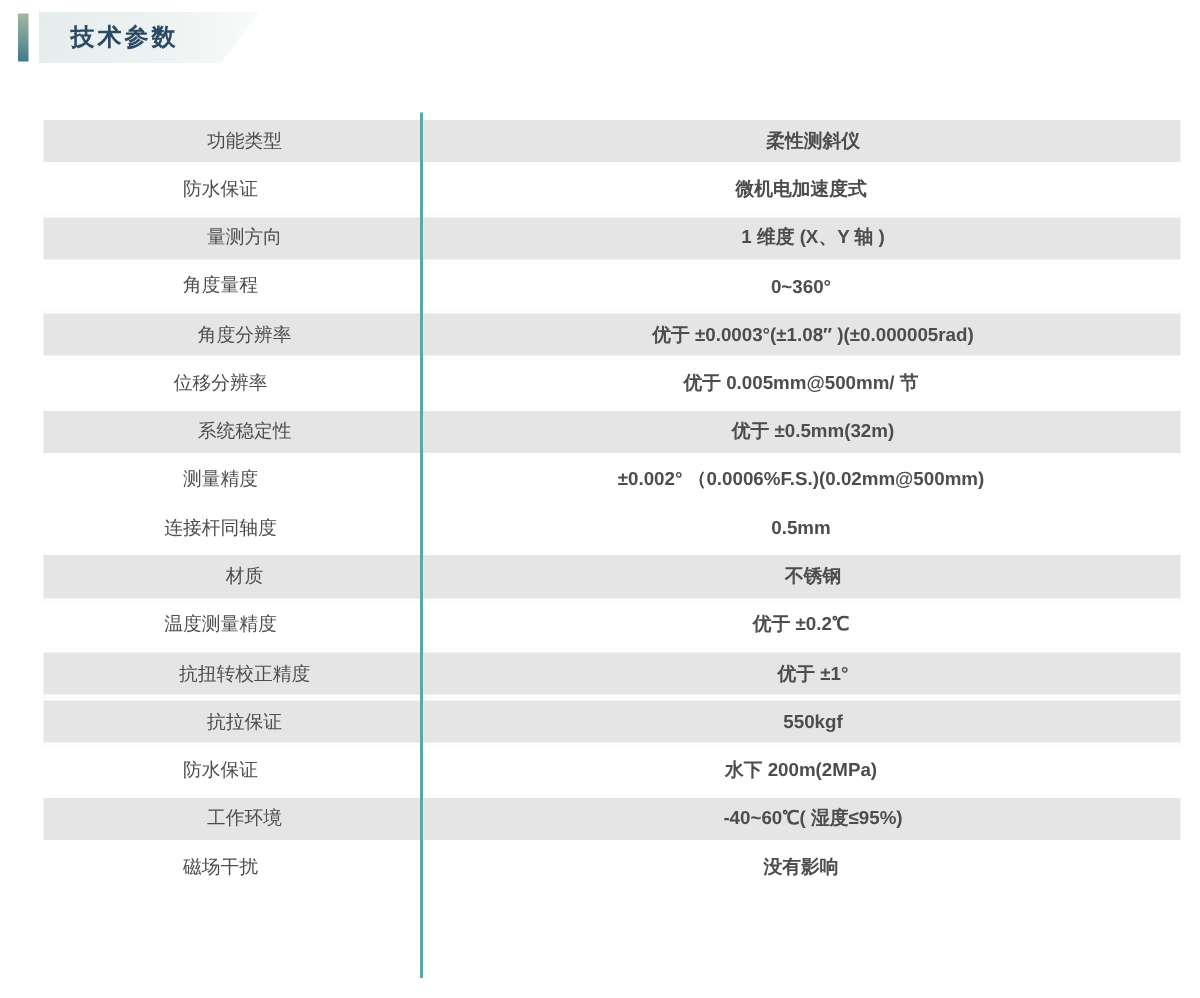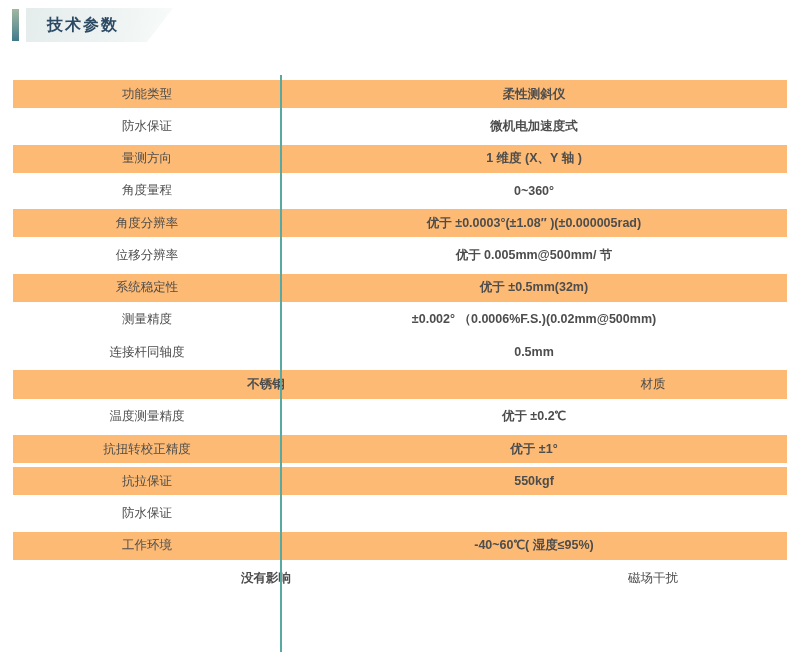--- a/index.html
+++ b/index.html
@@ -56,23 +56,24 @@
     top: 78px;
     width: 774px;
   }
   .row {
     display: flex;
     height: 32.28px;
     box-sizing: border-box;
     align-items: center;
   }
   .row.teal {
-    background: #fdba74;
+    background: #e5e5e5;
     border-top: 2px solid #ffffff;
     border-bottom: 2px solid #ffffff;
+    margin-left: 16px;
   }
   .cell {
     display: flex;
     align-items: center;
     justify-content: center;
     height: 100%;
     font-size: 12.5px;
     color: #4d4d4d;
     text-align: center;
   }
@@ -133,41 +134,42 @@
     </div>
     <div class="row">
       <div class="cell label">测量精度</div>
       <div class="cell value">±0.002° （0.0006%F.S.)(0.02mm@500mm)</div>
     </div>
     <div class="row">
       <div class="cell label">连接杆同轴度</div>
       <div class="cell value">0.5mm</div>
     </div>
     <div class="row teal">
+      <div class="cell label">材质</div>
       <div class="cell value">不锈钢</div>
-      <div class="cell label">材质</div>
     </div>
     <div class="row">
       <div class="cell label">温度测量精度</div>
       <div class="cell value">优于 ±0.2℃</div>
     </div>
     <div class="row teal">
       <div class="cell label">抗扭转校正精度</div>
       <div class="cell value">优于 ±1°</div>
     </div>
     <div class="row teal">
       <div class="cell label">抗拉保证</div>
       <div class="cell value">550kgf</div>
     </div>
     <div class="row">
       <div class="cell label">防水保证</div>
+      <div class="cell value">水下 200m(2MPa)</div>
     </div>
     <div class="row teal">
       <div class="cell label">工作环境</div>
       <div class="cell value">-40~60℃( 湿度≤95%)</div>
     </div>
     <div class="row">
+      <div class="cell label">磁场干扰</div>
       <div class="cell value">没有影响</div>
-      <div class="cell label">磁场干扰</div>
     </div>
   </div>
 
 </div>
 
 </body></html>

